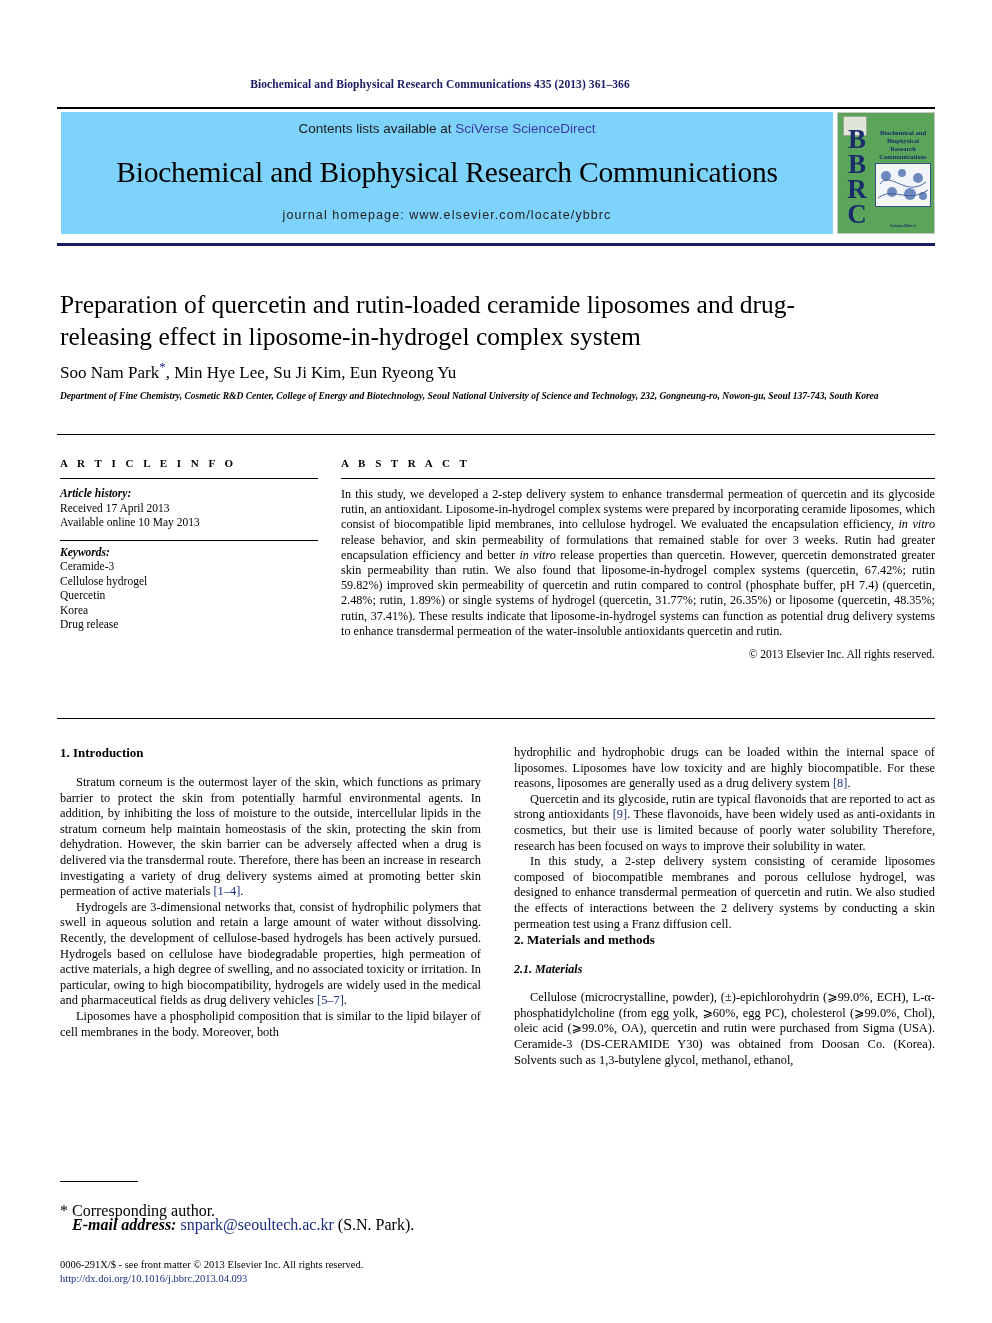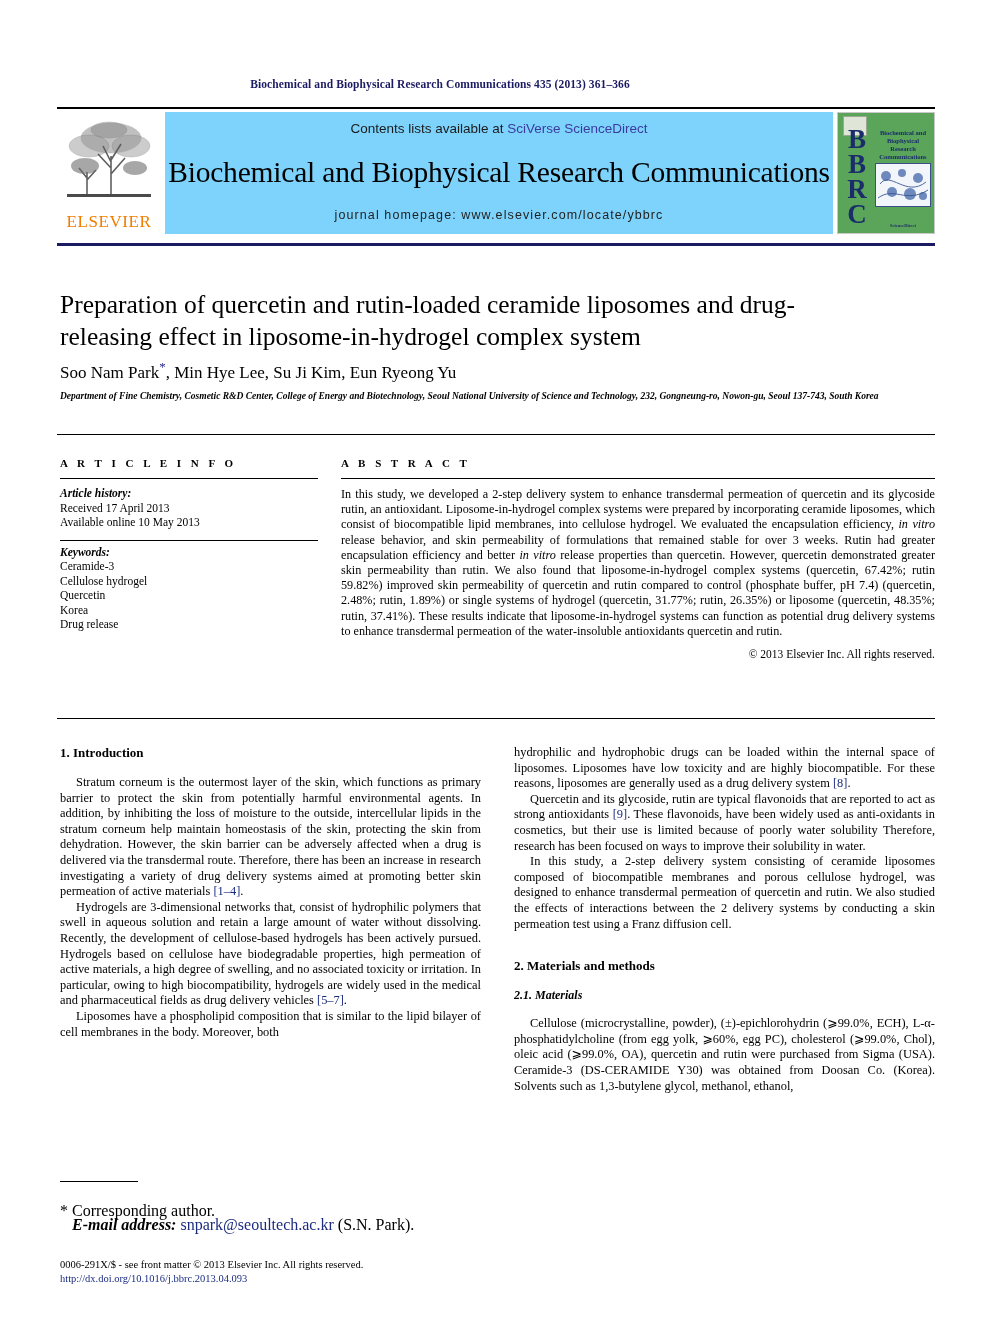--- a/index.html
+++ b/index.html
@@ -189,21 +189,21 @@
   
   .col-left  { position: absolute; left: 60px; top: 745px; width: 421px; }
   .col-right { position: absolute; left: 514px; top: 745px; width: 421px; }
 
   .h2 {
     font-family: Liberation Serif, serif;
     font-weight: bold;
     font-size: 13px;
     margin: 0 0 14px 0;
   }
-  .h2.spaced { margin-top: 26px; }
+  .h2.spaced { }
   .h3 {
     font-family: "Liberation Serif", serif;
     font-weight: bold;
     font-style: italic;
     font-size: 12px;
     margin: 0 0 13px 0;
   }
   p.body {
     margin: 0;
     font-family: "Liberation Serif", serif;
@@ -240,40 +240,20 @@
 </head>
 <body>
 
 <div class="page">
 
   <div class="runhead">Biochemical and Biophysical Research Communications 435 (2013) 361–366</div>
 
   <div class="masthead">
     <div class="mast-row">
 
-      <div class="elsevier-logo">
-        <svg class="elsevier-tree" viewBox="0 0 88 92">
-          <g fill="#777" stroke="#666" stroke-width="0.5">
-            <ellipse cx="46" cy="22" rx="30" ry="15" fill="#8d8d8d" opacity=".55"></ellipse>
-            <ellipse cx="24" cy="30" rx="20" ry="11" fill="#9a9a9a" opacity=".5"></ellipse>
-            <ellipse cx="66" cy="30" rx="19" ry="11" fill="#9a9a9a" opacity=".5"></ellipse>
-            <ellipse cx="44" cy="14" rx="18" ry="8" fill="#8a8a8a" opacity=".5"></ellipse>
-          </g>
-          <g stroke="#5f5f5f" stroke-width="1.6" fill="none">
-            <path d="M46 78 L46 40 M46 52 L33 38 M46 58 L60 42 M46 46 L38 30 M46 44 L56 28"></path>
-            <path d="M22 78 L22 56 M22 62 L14 52 M22 64 L31 54"></path>
-          </g>
-          <g fill="#6d6d6d" opacity=".6">
-            <ellipse cx="20" cy="50" rx="14" ry="8"></ellipse>
-            <ellipse cx="70" cy="52" rx="12" ry="7"></ellipse>
-          </g>
-          <rect x="2" y="78" width="84" height="3" fill="#4a4a4a"></rect>
-        </svg>
-        <div class="elsevier-word">ELSEVIER</div>
-      </div>
 
       <div class="mast-center">
         <div class="contents-line">
           <span>Contents lists available at </span><span class="sd">SciVerse ScienceDirect</span>
         </div>
         <div class="journal-name">Biochemical and Biophysical Research Communications</div>
         <div class="homepage-line">journal homepage: www.elsevier.com/locate/ybbrc</div>
       </div>
 
       <div class="bbrc-logo">

